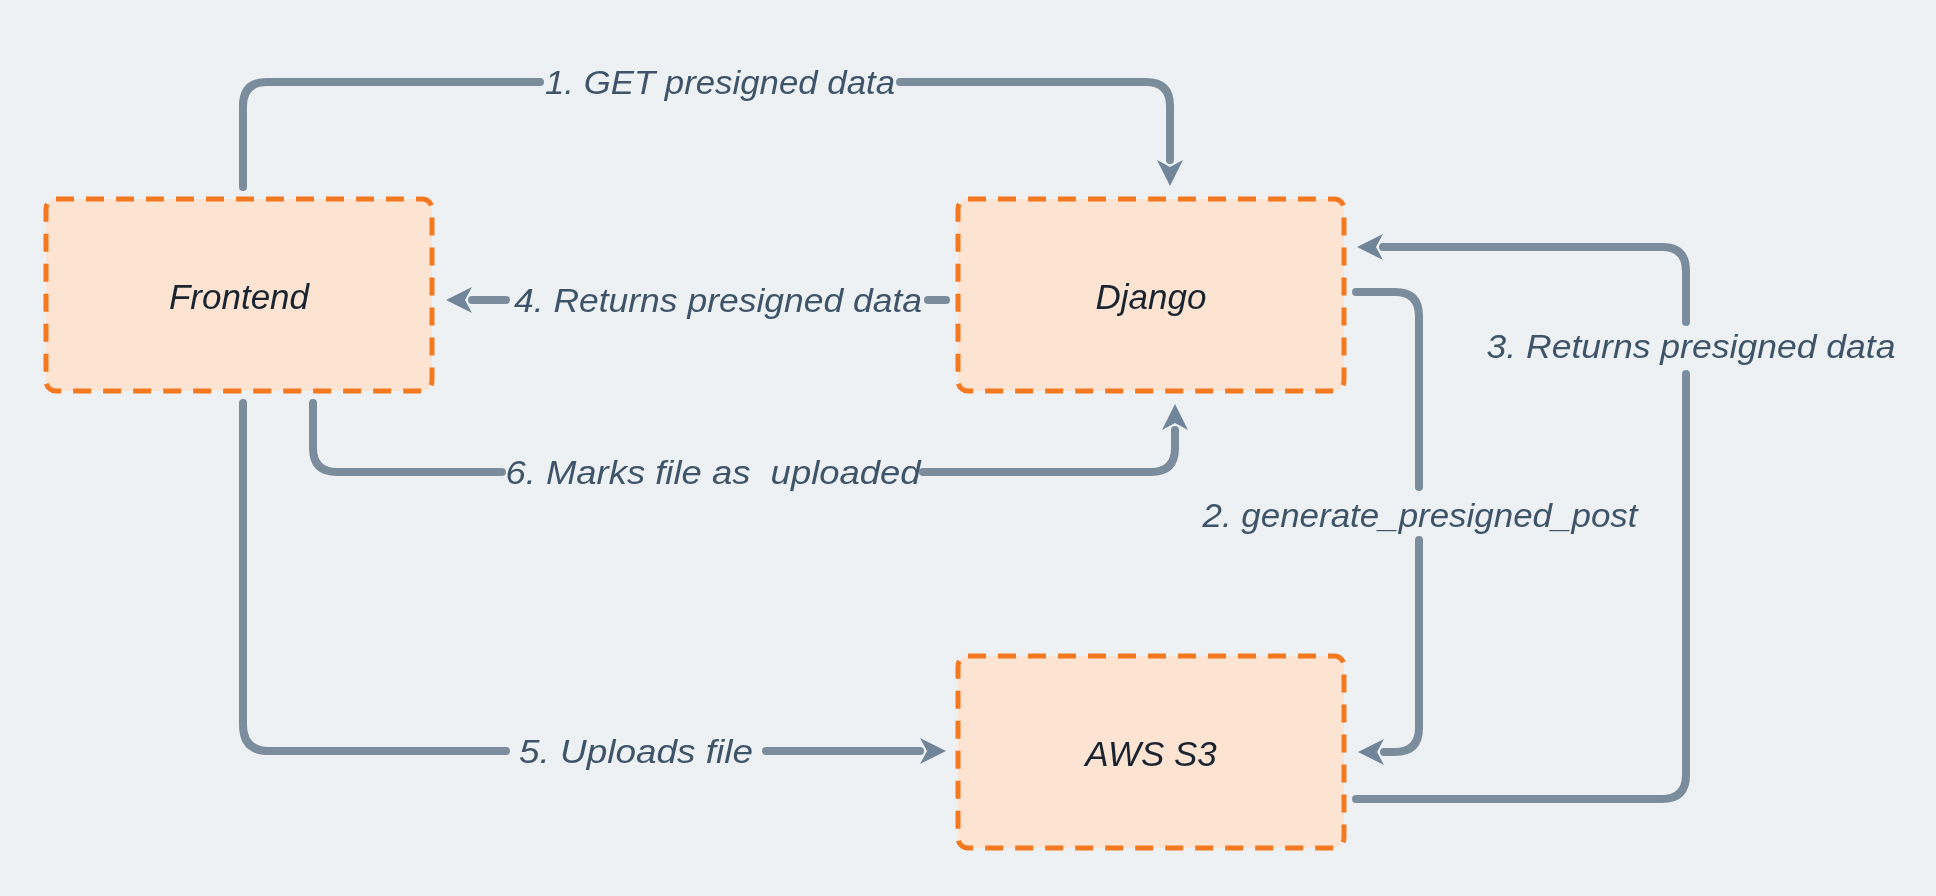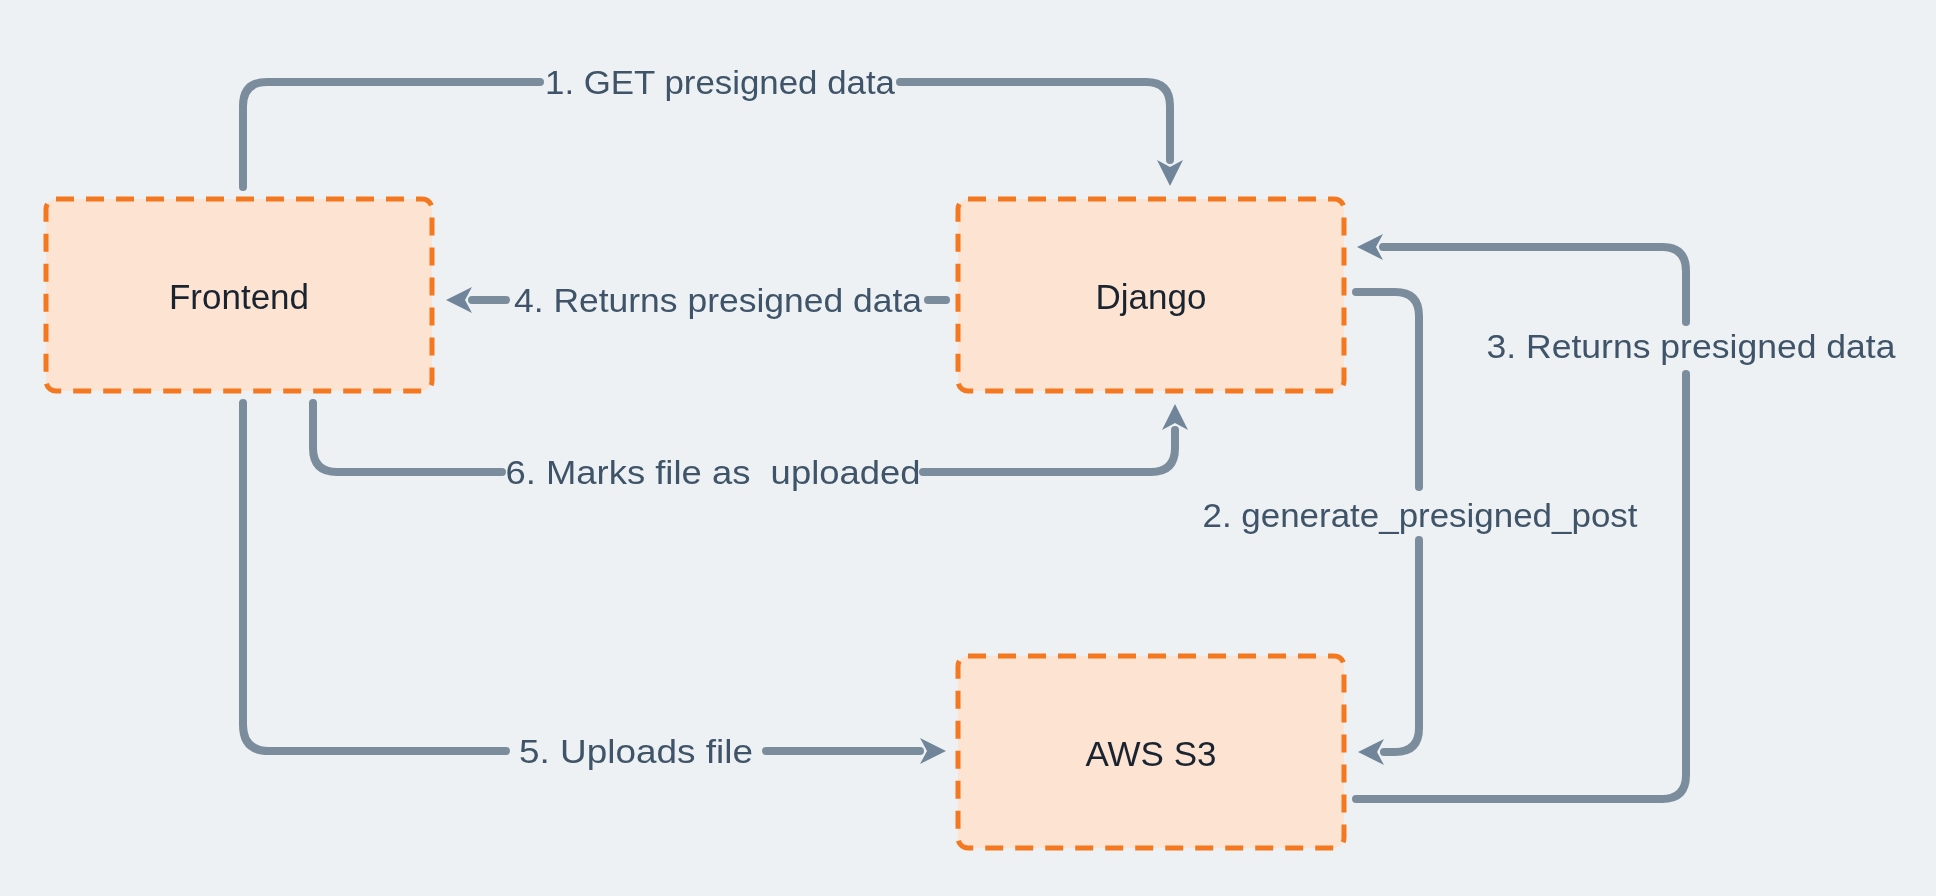--- a/index.html
+++ b/index.html
@@ -7,20 +7,21 @@
     padding: 0;
     width: 1936px;
     height: 896px;
     overflow: hidden;
     background: #edf1f4;
   }
   .stage {
     position: relative;
     width: 1936px;
     height: 896px;
+    font-style: italic;
   }
   svg { display: block; }
   .edge {
     fill: none;
     stroke: #7b8c9c;
     stroke-width: 8;
     stroke-linecap: round;
   }
   .arrowhead { fill: #71859a; stroke: none; }
   .node-box {

